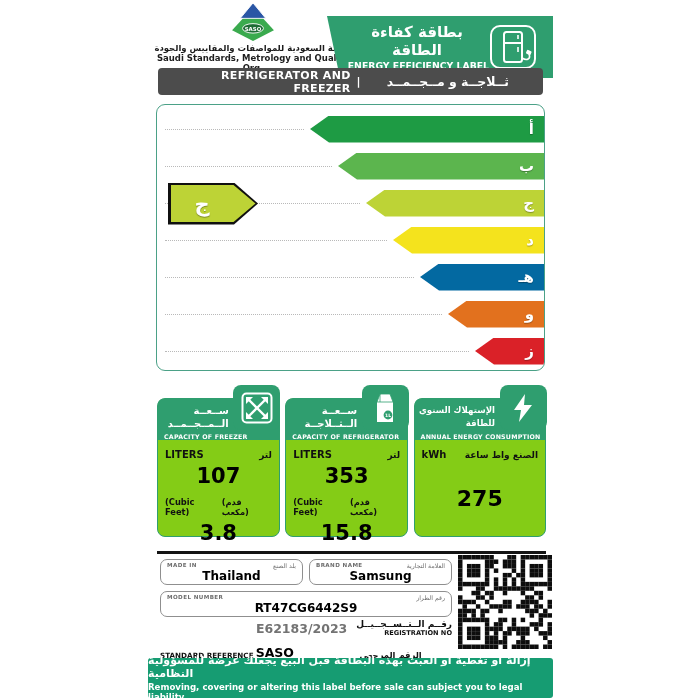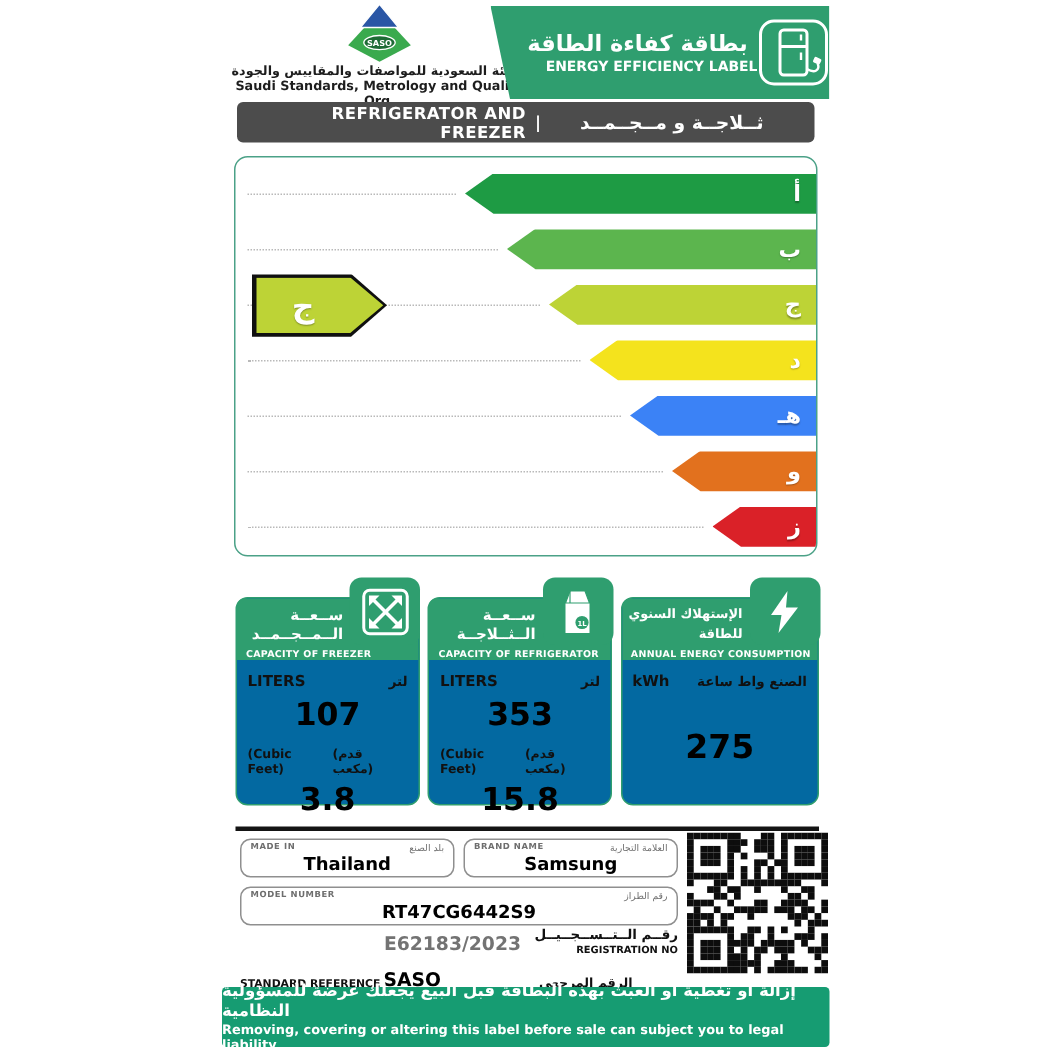--- a/index.html
+++ b/index.html
@@ -5,22 +5,22 @@
   * { margin:0; padding:0; box-sizing:border-box; }
   html,body { width:700px; height:700px; background:#ffffff; font-family:"DejaVu Sans", sans-serif; overflow:hidden; }
   .page { position:relative; width:700px; height:700px; background:#fff; }
   .label { position:absolute; left:148px; top:0; width:405px; height:700px; }
 
   
   .org-block { position:absolute; left:0; top:2px; width:210px; text-align:center; }
   .org-logo { display:block; margin:0 auto; }
   .org-ar { font-size:8.5px; font-weight:bold; color:#1d1d1d; margin-top:1px; }
   .org-en { font-size:8.5px; font-weight:bold; color:#1d1d1d; }
-  .title-panel { position:absolute; right:0; top:4px; width:226px; height:62px; background:var(--green);
-    clip-path:polygon(0 0, 100% 0, 100% 100%, 13px 100%); display:flex; align-items:center; padding:0 0 0 18px; }
+  .title-panel { position:absolute; right:0; top:16px; width:226px; height:62px; background:var(--green);
+    clip-path:polygon(0 0, 100% 0, 100% 100%, 13px 100%); display:flex; align-items:center; padding:0 16px 0 18px; }
   .title-text { flex:1; text-align:center; color:#fff; }
   .title-ar { font-size:15px; font-weight:bold; line-height:18px; }
   .title-en { font-size:9.3px; font-weight:bold; margin-top:1px;text-align:right; }
   .fridge-wrap { width:48px; height:46px; flex:0 0 auto; }
 
   
   .cat-bar { position:absolute; top:68px; left:10px; right:10px; height:27px; background:var(--bar-gray);
     border-radius:4px; display:flex; align-items:center; color:#fff; font-weight:bold; padding:0 14px; }
   .cat-en { flex:1.1; text-align:right; font-size:11px; letter-spacing:.3px; }
   .cat-sep { flex:0 0 auto; font-size:11px; padding:0 6px; }
@@ -36,21 +36,21 @@
   .scale-letter { color:#fff; font-weight:bold; font-size:15px; padding-right:10px; text-shadow:0 1px 1px rgba(0,0,0,.3); }
   .pointer-outer { position:absolute; left:11px; top:77px; width:90px; height:42px; background:#101010;
     clip-path:polygon(0 0, calc(100% - 24px) 0, 100% 50%, calc(100% - 24px) 100%, 0 100%); }
   .pointer-inner { position:absolute; left:2.5px; top:2.5px; right:2.5px; bottom:2.5px;
     clip-path:polygon(0 0, calc(100% - 22px) 0, 100% 50%, calc(100% - 22px) 100%, 0 100%);
     display:flex; align-items:center; justify-content:center; }
   .pointer-letter { color:#fff; font-weight:bold; font-size:21px; margin-right:22px; text-shadow:0 1px 1px rgba(0,0,0,.35); }
 
   
   .metrics { position:absolute; top:385px; left:9px; right:7px; display:flex; gap:5.5px; align-items:flex-start; }
-  .cap-box { position:relative; margin-top:13px; background:#0369a1; border:1.5px solid var(--green);
+  .cap-box { position:relative; margin-top:13px; background:#84cc16; border:1.5px solid var(--green);
     border-radius:8px; height:139px; flex:1; }
   .cap-box.wide { flex:1.08; }
   .cap-tab { position:absolute; top:-14px; right:-1.5px; width:47px; height:45px; background:var(--green);
     border-radius:8px; display:flex; align-items:center; justify-content:center; }
   .cap-head { background:var(--green); border-radius:5px 5px 0 0; height:41px; padding-top:5px; }
   .cap-title-ar { color:#fff; font-weight:bold; font-size:10px; text-align:right; padding-right:50px; line-height:13px; }
   .cap-title-ar.small { font-size:8.6px; }
   .cap-title-en { color:#fff; font-weight:bold; font-size:6.3px; text-align:left; padding-left:6px; margin-top:3px; letter-spacing:.2px; }
   .unit-row { display:flex; justify-content:space-between; align-items:center; padding:0 7px; margin-top:9px; }
   .unit-en { font-weight:bold; font-size:10px; color:#111; }
@@ -144,21 +144,21 @@
           </div>
         </div>
         <div class="scale-row" style="top: 121.5px; width: 385px;">
           <div class="dotline" style="top: 13.5px; width: 222px;"></div>
           <div class="scale-bar" style="width: 151px; background: rgb(244, 227, 29);">
             <span class="scale-letter">د</span>
           </div>
         </div>
         <div class="scale-row" style="top: 158.5px; width: 385px;">
           <div class="dotline" style="top: 13.5px; width: 249px;"></div>
-          <div class="scale-bar" style="width: 124px; background: #3b82f6;">
+          <div class="scale-bar" style="width: 124px; background: #0369a1;">
             <span class="scale-letter">هـ</span>
           </div>
         </div>
         <div class="scale-row" style="top: 195.5px; width: 385px;">
           <div class="dotline" style="top: 13.5px; width: 277px;"></div>
           <div class="scale-bar" style="width: 96px; background: rgb(226, 113, 30);">
             <span class="scale-letter">و</span>
           </div>
         </div>
         <div class="scale-row" style="top: 232.5px; width: 385px;">

